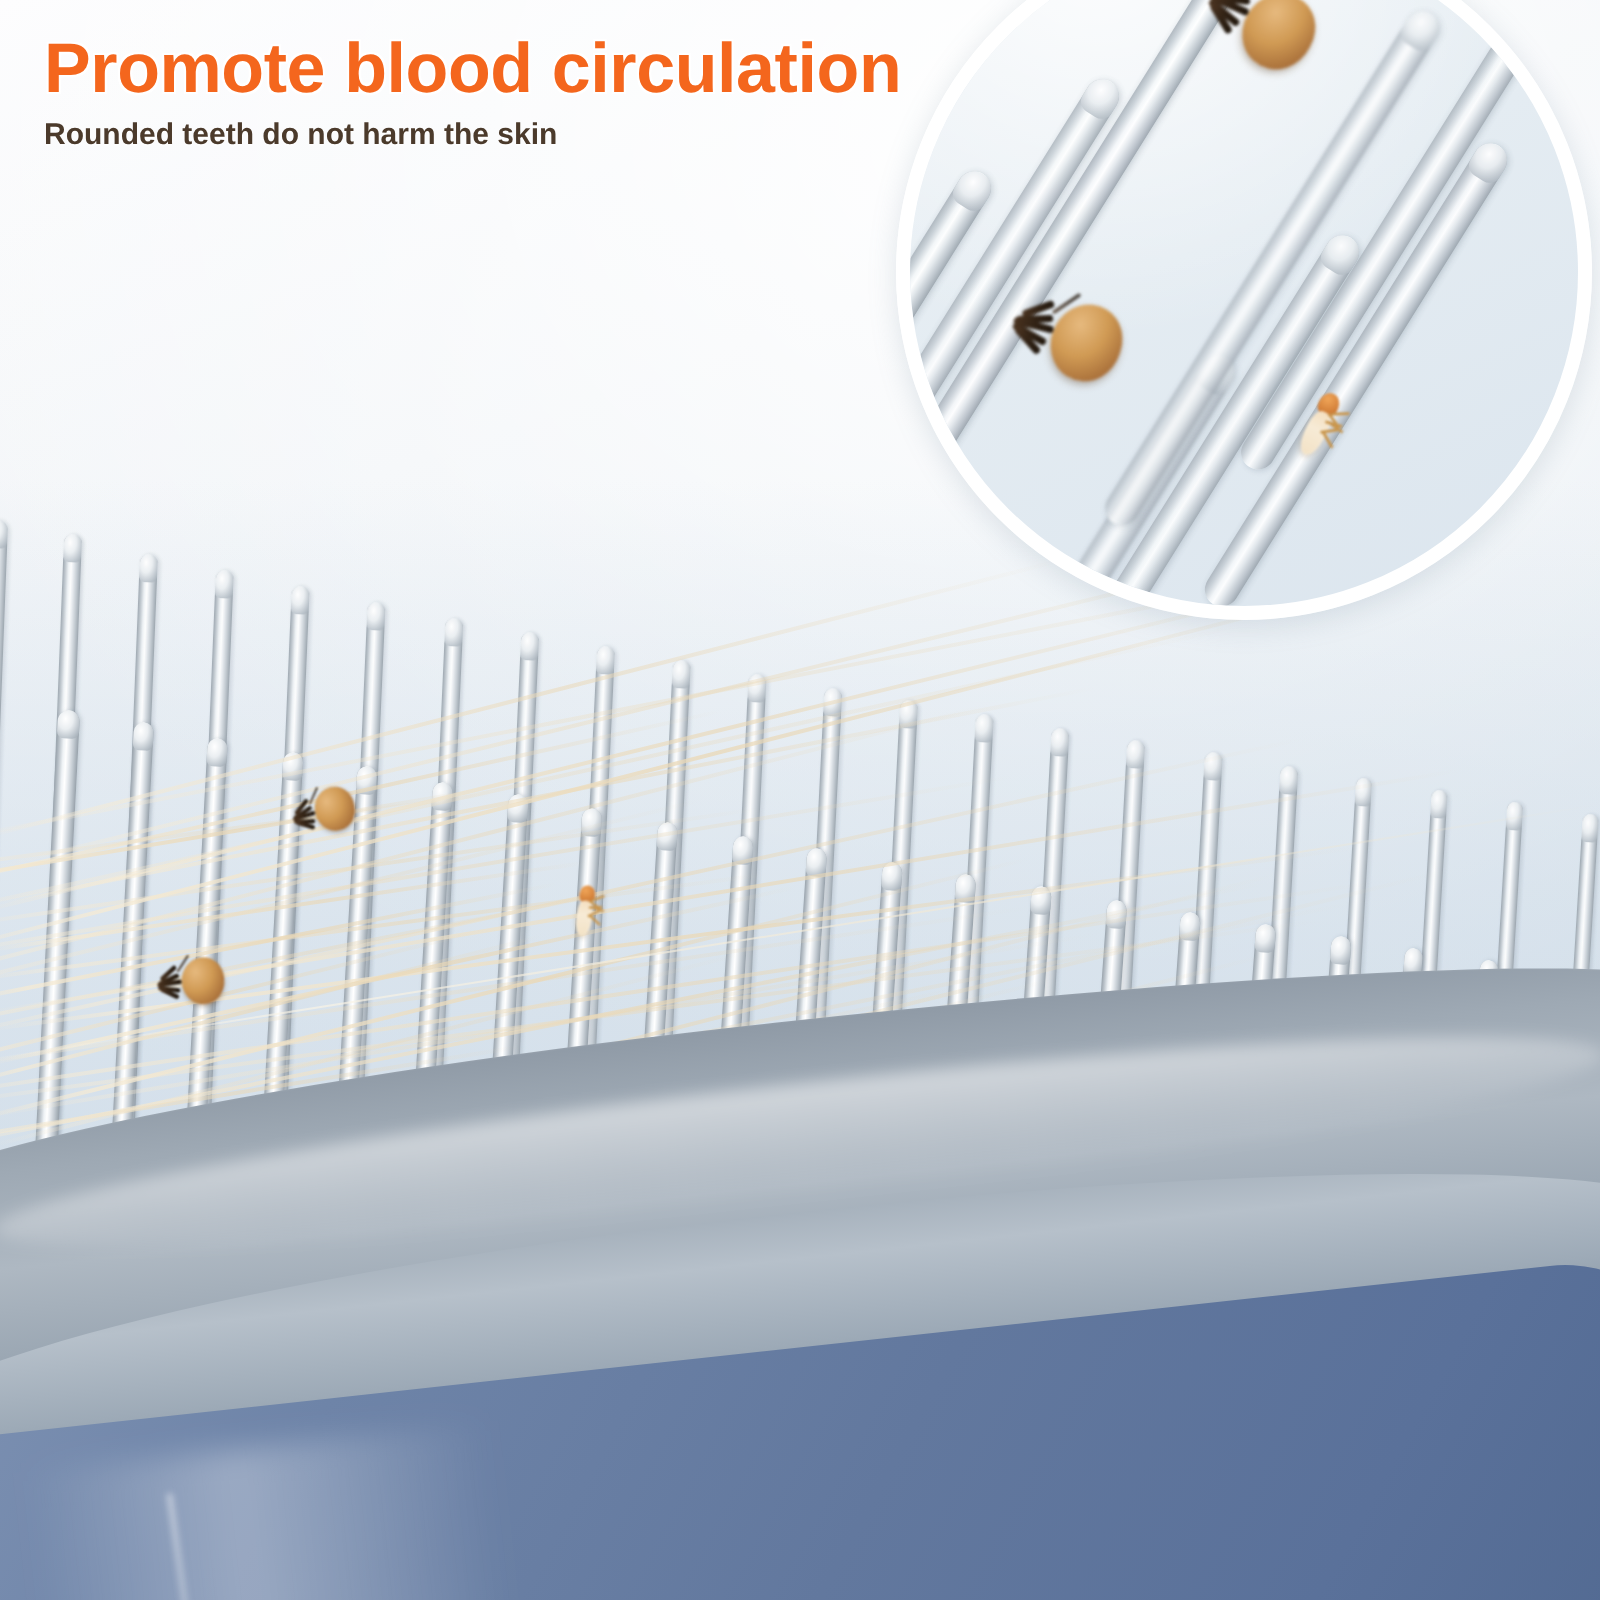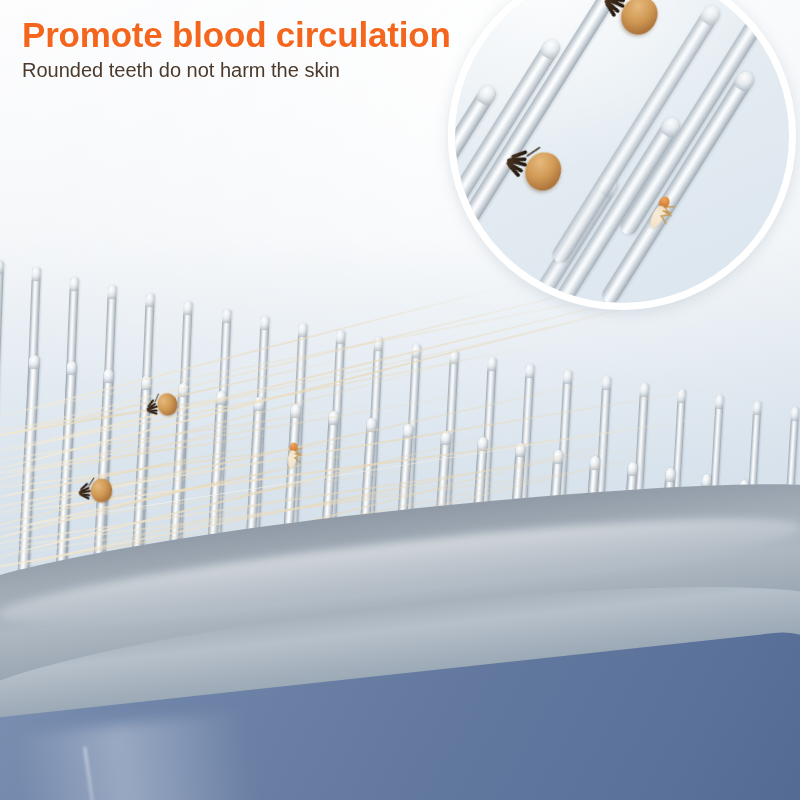--- a/index.html
+++ b/index.html
@@ -50,22 +50,22 @@
     white-space: nowrap;
     text-shadow:
       0 0 3px #ffffff,
       1px 1px 0 #ffffff,
       -1px 1px 0 #ffffff,
       1px -1px 0 #ffffff,
       -1px -1px 0 #ffffff,
       0 1px 2px rgba(255,255,255,0.9);
   }
   .subline {
-    font-size: 20px;
-    font-weight: normal;
+    font-size: 15px;
+    font-weight: bold;
     color: #4b3a2b;
     line-height: 1.15;
     white-space: nowrap;
     margin-top: 5px;
     text-shadow: 0 1px 1px rgba(255,255,255,0.75);
   }
   .block-2 { margin-top: 24px; }
 
   
   .inset-circle {

